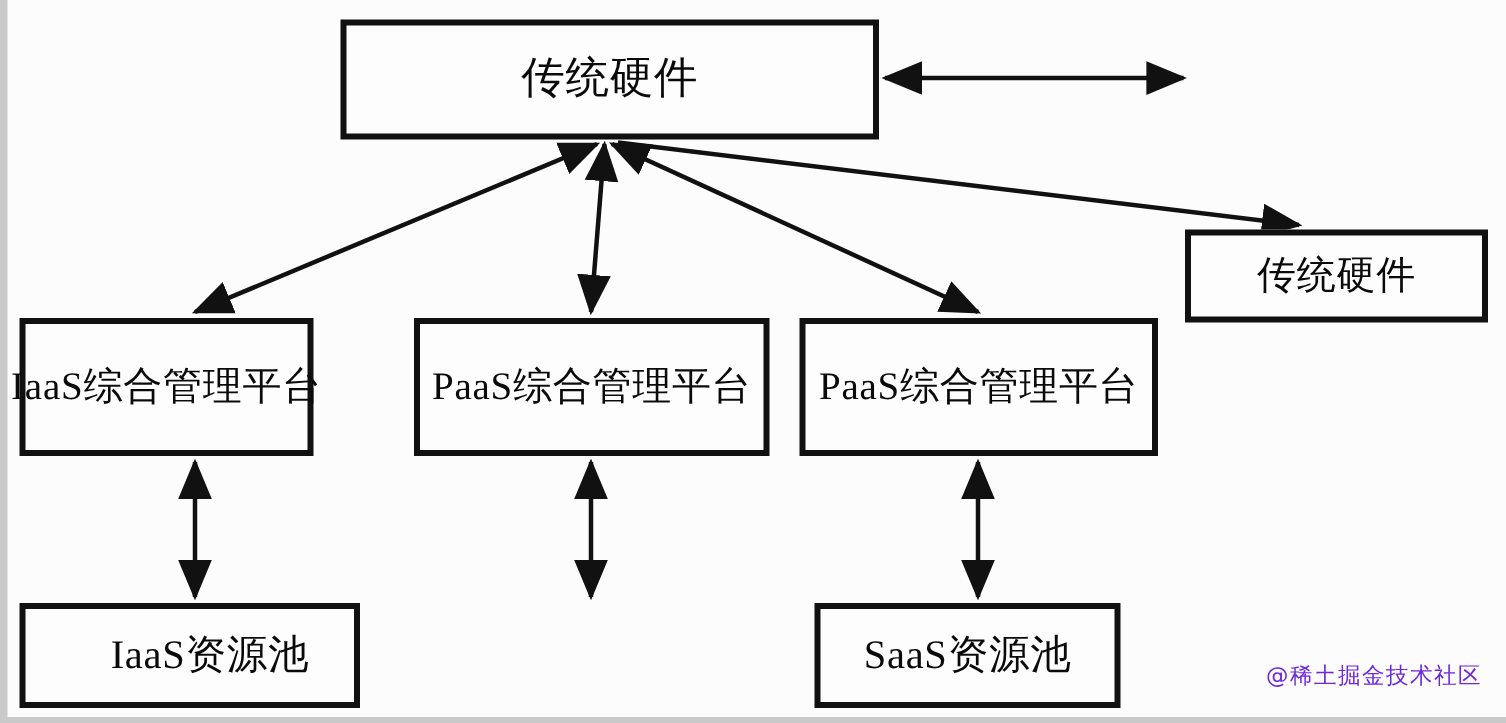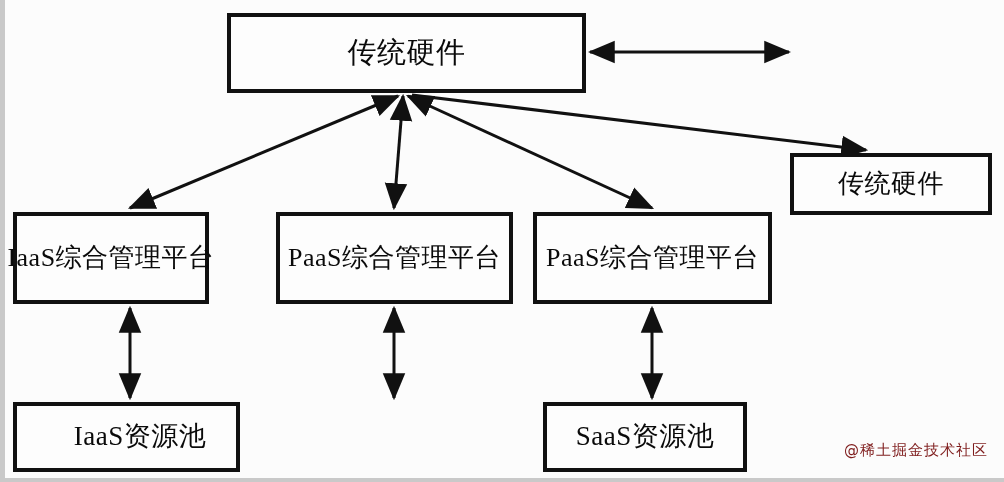--- a/index.html
+++ b/index.html
@@ -68,21 +68,21 @@
     left: 0; top: 0;
     width: 1004px; height: 482px;
     z-index: 1;
   }
   #watermark {
     position: absolute;
     right: 16px;
     bottom: 22px;
     font-family: "DejaVu Sans", "Liberation Sans", sans-serif;
     font-size: 15px;
-    color: #7f1d1d;
+    color: #6d28d9;
     letter-spacing: 1px;
     z-index: 4;
     white-space: nowrap;
   }
 </style>
 </head>
 <body>
 
 <div id="stage">
 

